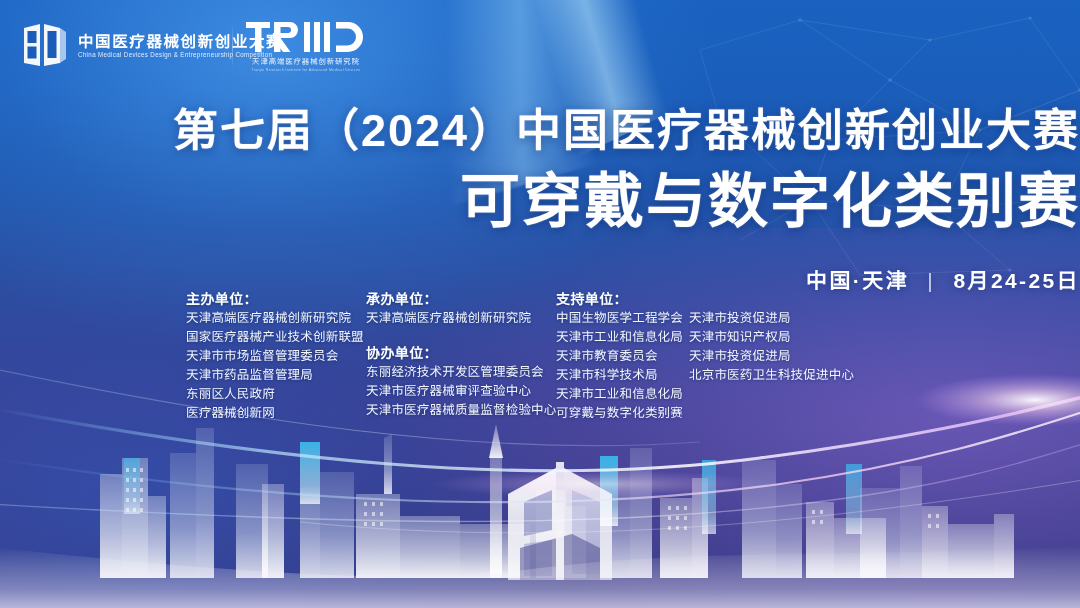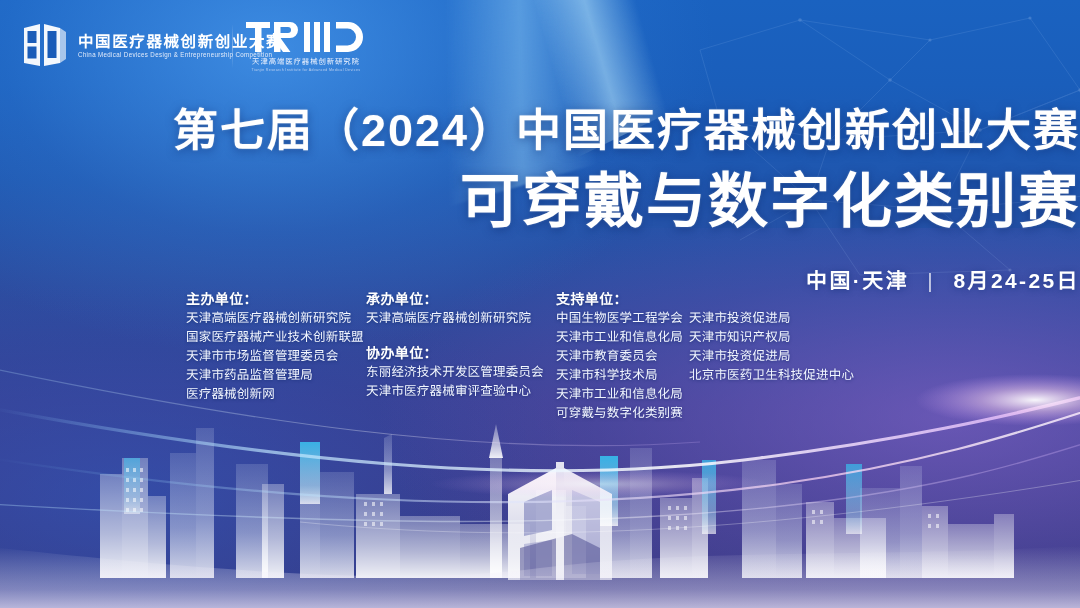--- a/index.html
+++ b/index.html
@@ -205,32 +205,34 @@
   </div>
 
   <div class="orgs" id="orgs">
       <div class="col col-1">
         <div class="grp">
           <div class="grp-title">主办单位：</div>
           <div class="grp-item">天津高端医疗器械创新研究院</div>
           <div class="grp-item">国家医疗器械产业技术创新联盟</div>
           <div class="grp-item">天津市市场监督管理委员会</div>
           <div class="grp-item">天津市药品监督管理局</div>
+          <div class="grp-item">东丽区人民政府</div>
           <div class="grp-item">医疗器械创新网</div>
         </div>
       </div>
       <div class="col col-2">
         <div class="grp">
           <div class="grp-title">承办单位：</div>
           <div class="grp-item">天津高端医疗器械创新研究院</div>
         </div>
         <div class="grp">
           <div class="grp-title">协办单位：</div>
           <div class="grp-item">东丽经济技术开发区管理委员会</div>
           <div class="grp-item">天津市医疗器械审评查验中心</div>
+          <div class="grp-item">天津市医疗器械质量监督检验中心</div>
         </div>
       </div>
       <div class="col col-3">
         <div class="grp">
           <div class="grp-title">支持单位：</div>
           <div class="grp-item">中国生物医学工程学会</div>
           <div class="grp-item">天津市工业和信息化局</div>
           <div class="grp-item">天津市教育委员会</div>
           <div class="grp-item">天津市科学技术局</div>
           <div class="grp-item">天津市工业和信息化局</div>

